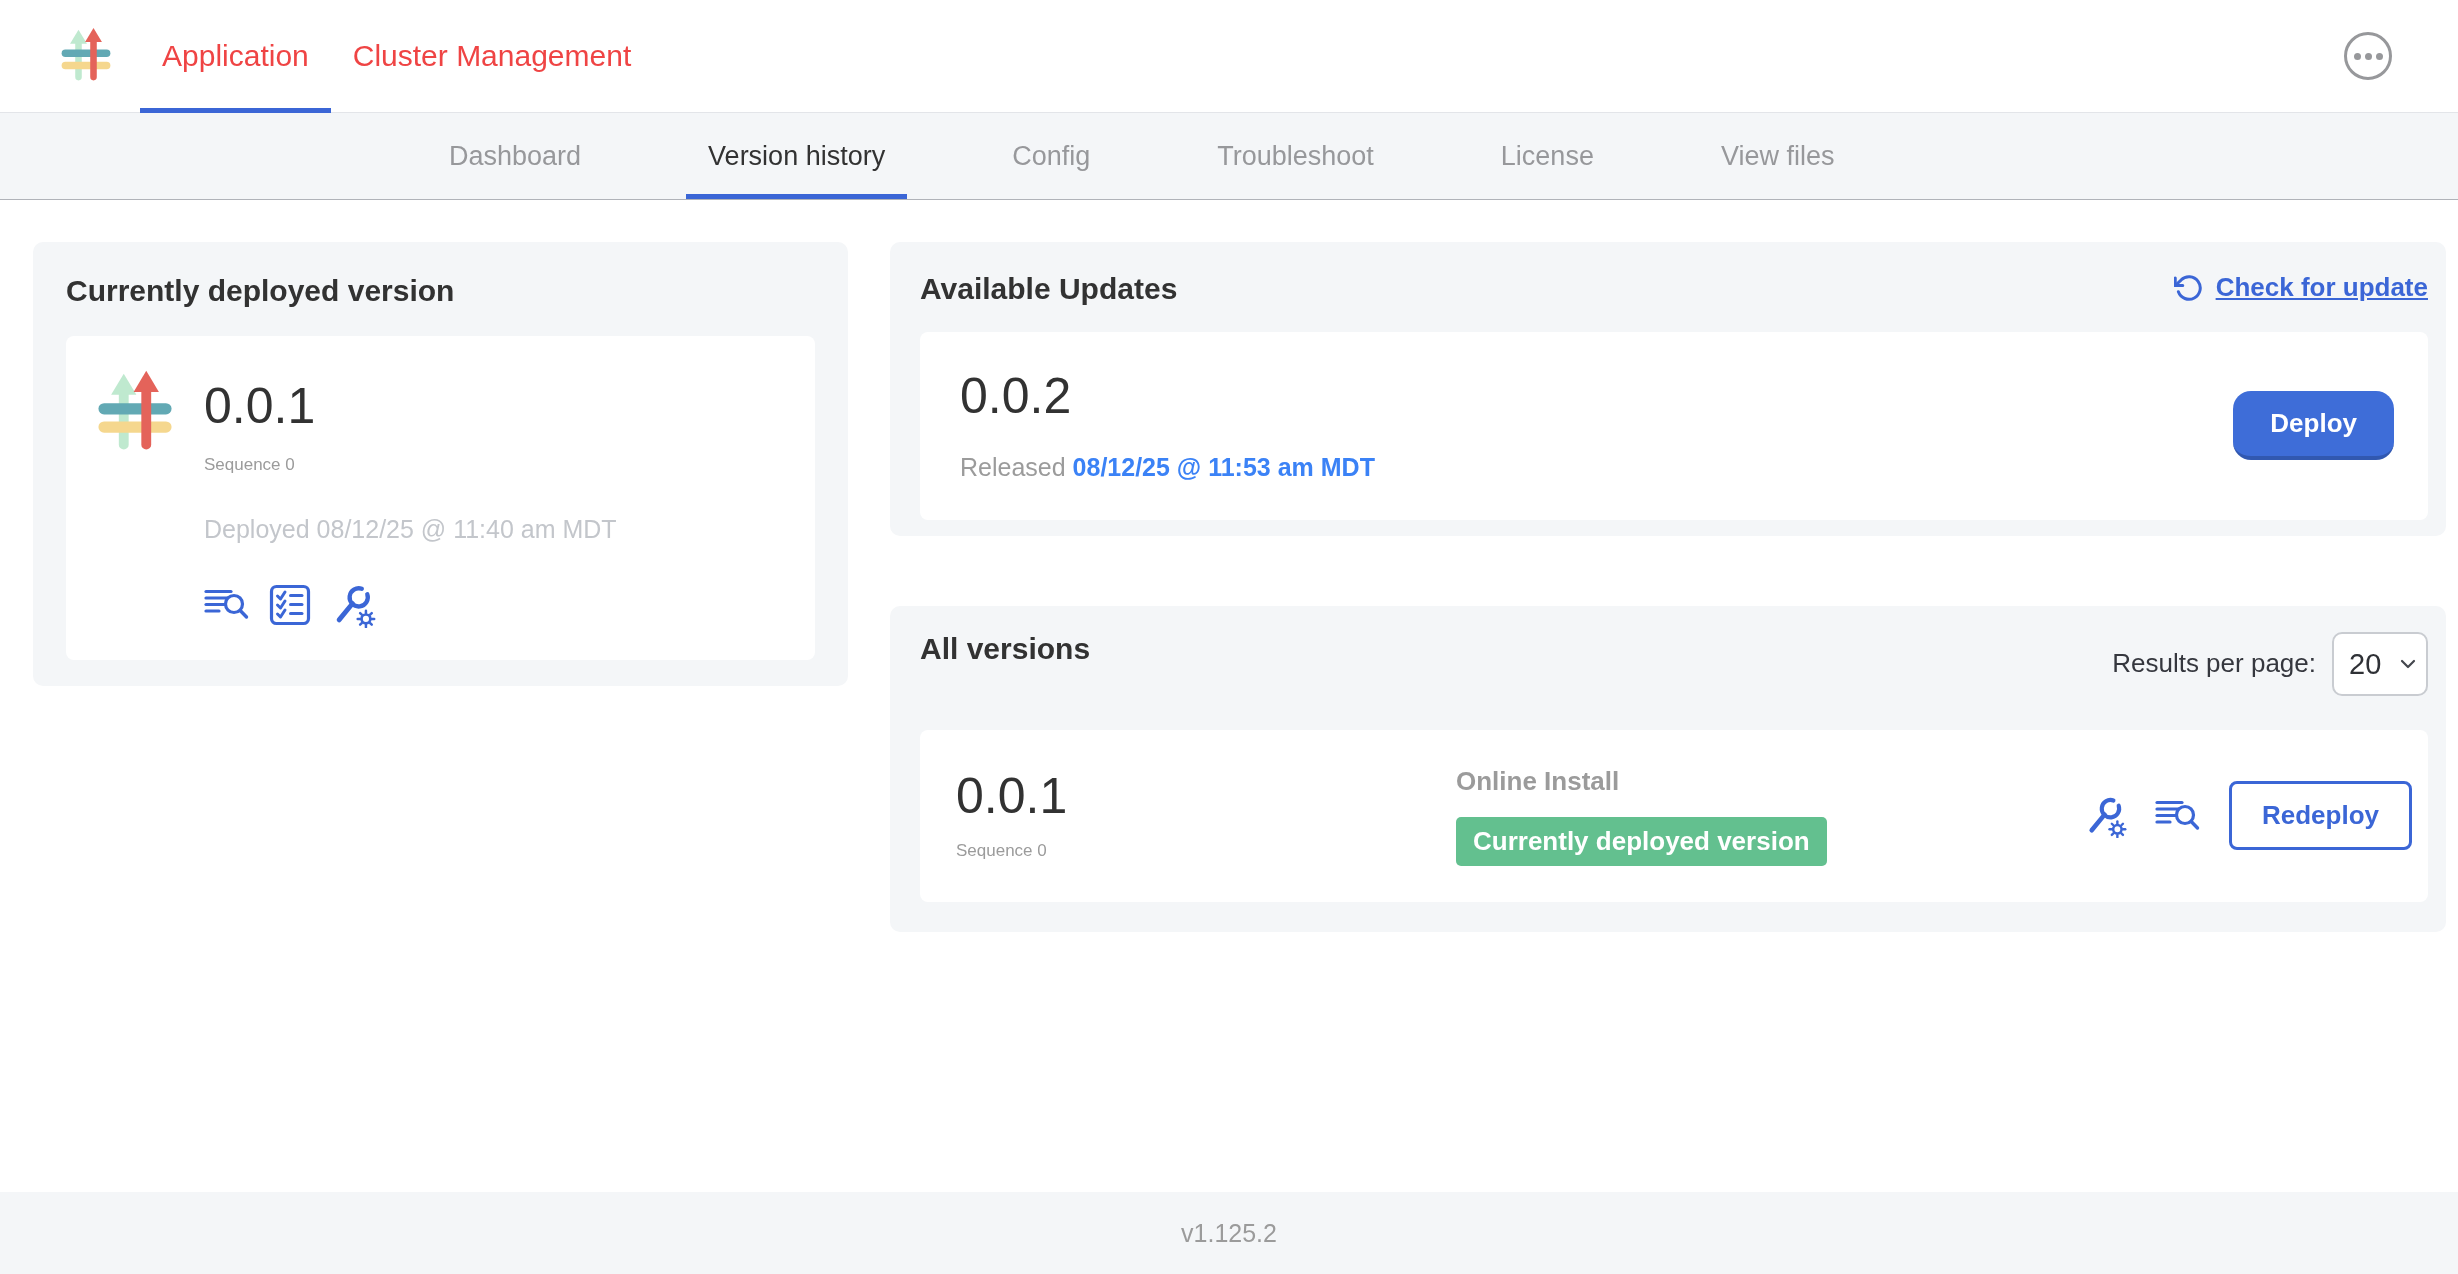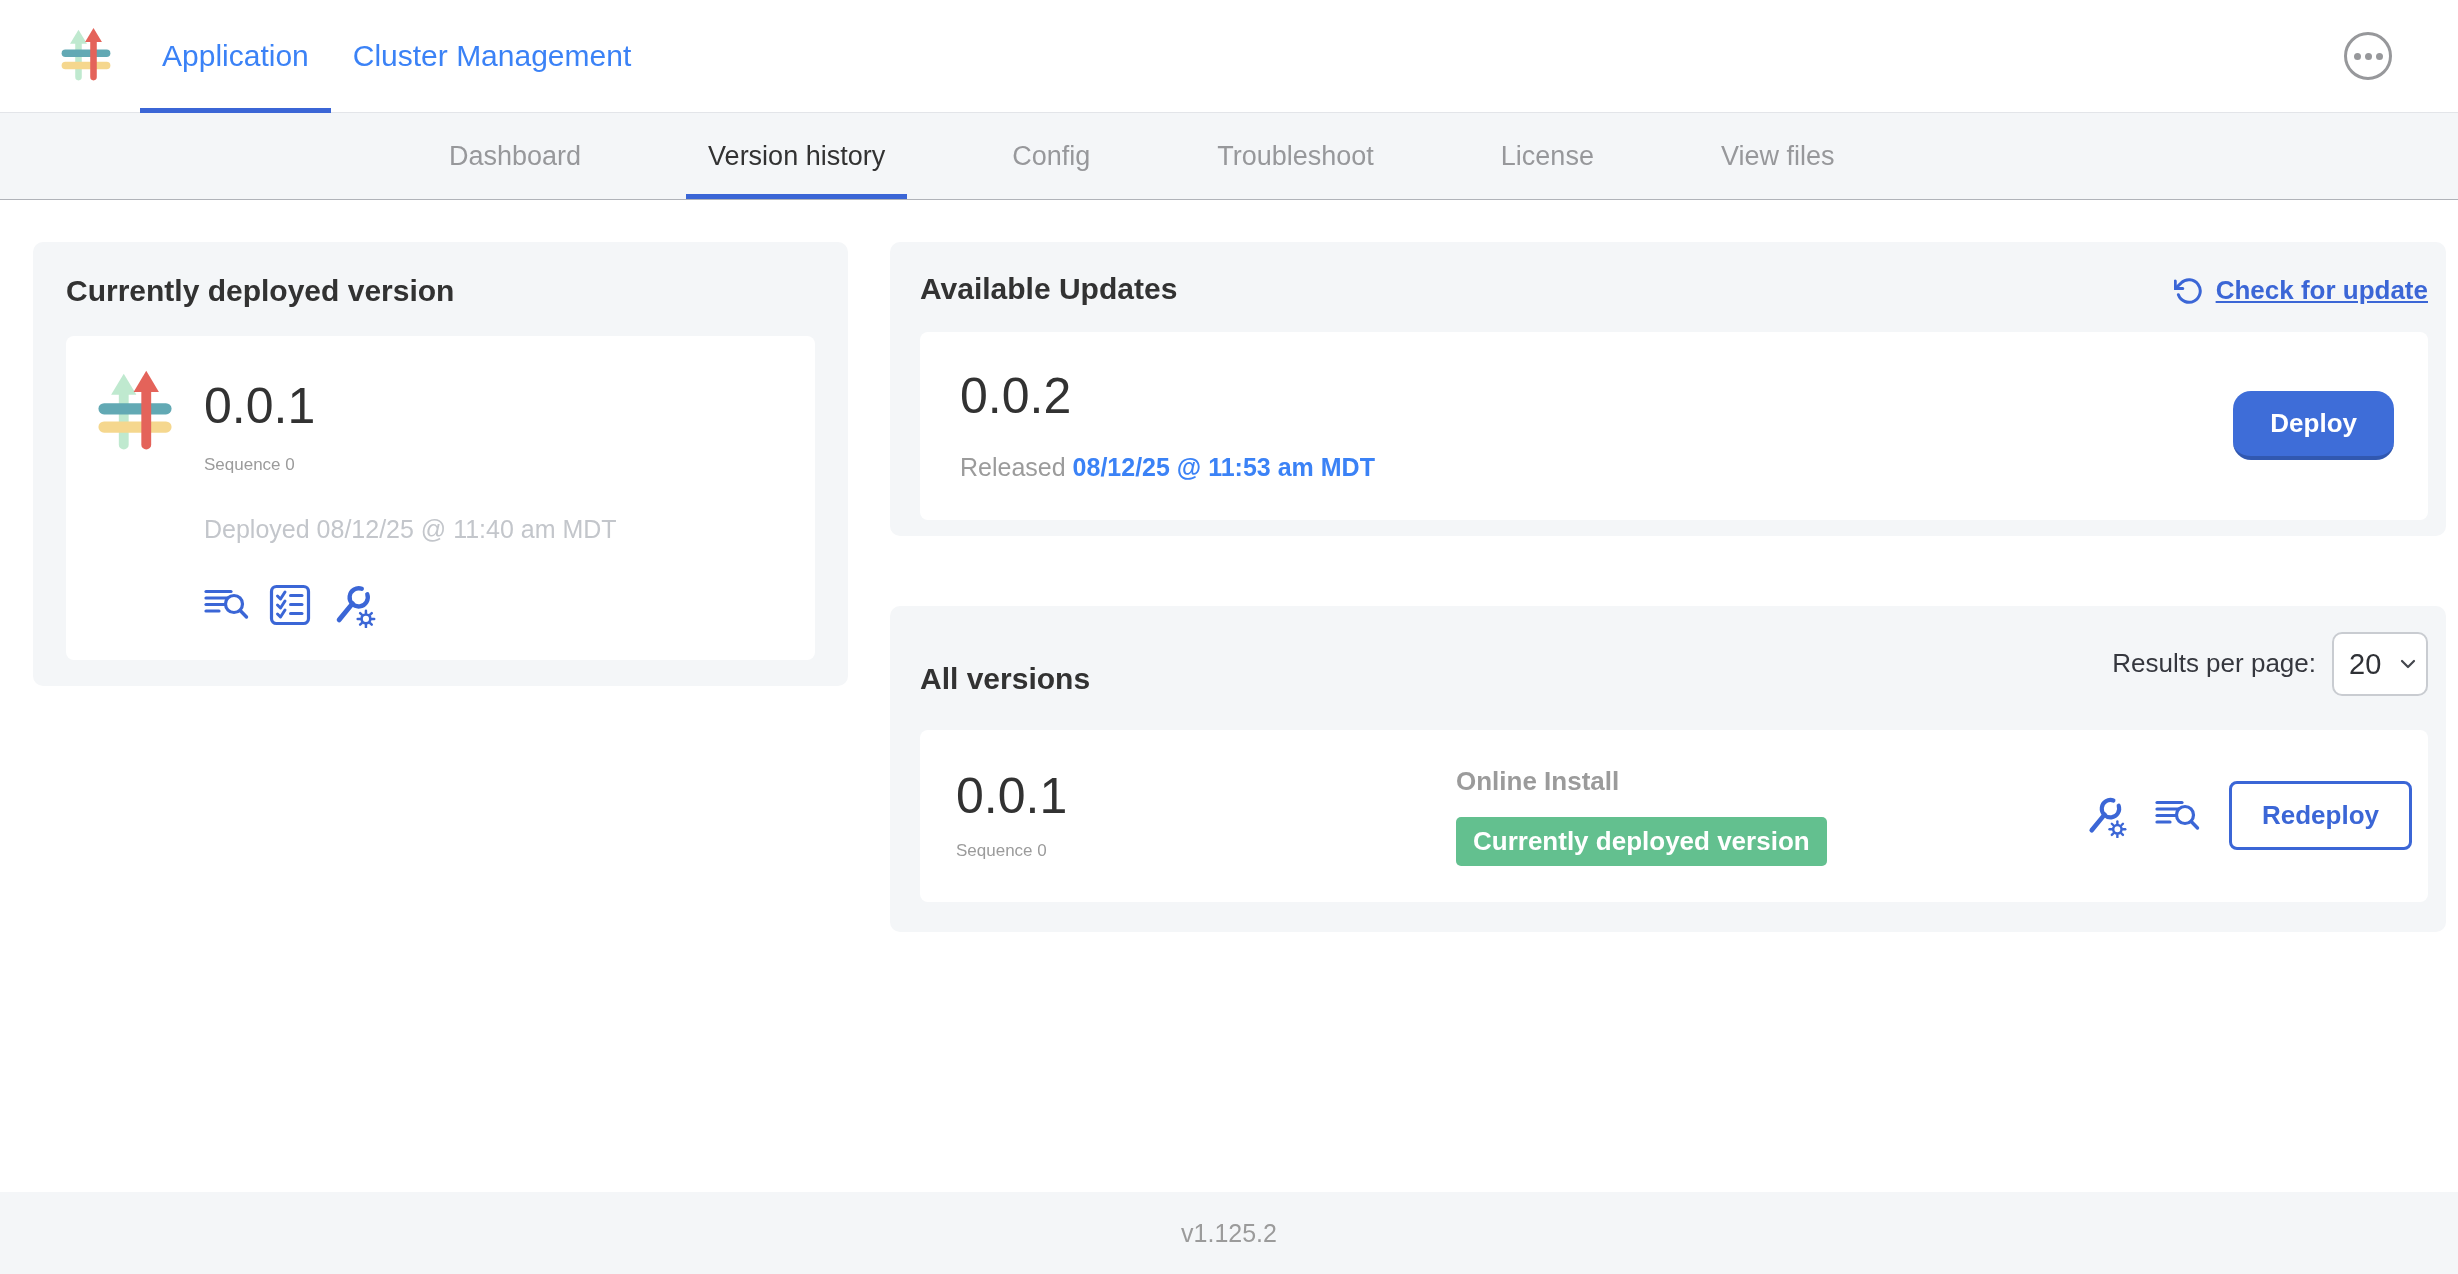--- a/index.html
+++ b/index.html
@@ -26,21 +26,21 @@
     align-self: center;
     margin-right: 24px;
     flex: 0 0 auto;
   }
   .htabs { display: flex; }
   .htab {
     display: flex;
     align-items: center;
     padding: 0 22px;
     font-size: 30px;
-    color: #3b82f6;
+    color: #ef4444;
     position: relative;
     cursor: pointer;
   }
   .htab.active::after {
     content: "";
     position: absolute;
     left: 0; right: 0; bottom: -1px;
     height: 5px;
     background: #3b66d6;
   }
@@ -120,21 +120,21 @@
   .seq { font-size: 17px; color: #9b9b9b; }
   .deployed { font-size: 25px; color: #c3c6cb; }
   .cv-col .ver-num { margin-top: 14px; }
   .cv-col .seq { margin-top: 22px; }
   .cv-col .deployed { margin-top: 40px; }
   .icon-row { margin-top: 38px; display: flex; align-items: center; gap: 18px; }
   .icon-btn { color: #3b66d6; cursor: pointer; display: inline-flex; }
 
   
   .card-updates { padding: 30px 18px 16px 30px; }
-  .card-head { display: flex; align-items: flex-end; justify-content: space-between; }
+  .card-head { display: flex; align-items: flex-start; justify-content: space-between; }
   .check-link {
     display: inline-flex;
     align-items: center;
     gap: 12px;
     color: #3b66d6;
     font-size: 26px;
     font-weight: 600;
     cursor: pointer;
   }
   .check-link .link-text { text-decoration: underline; }

